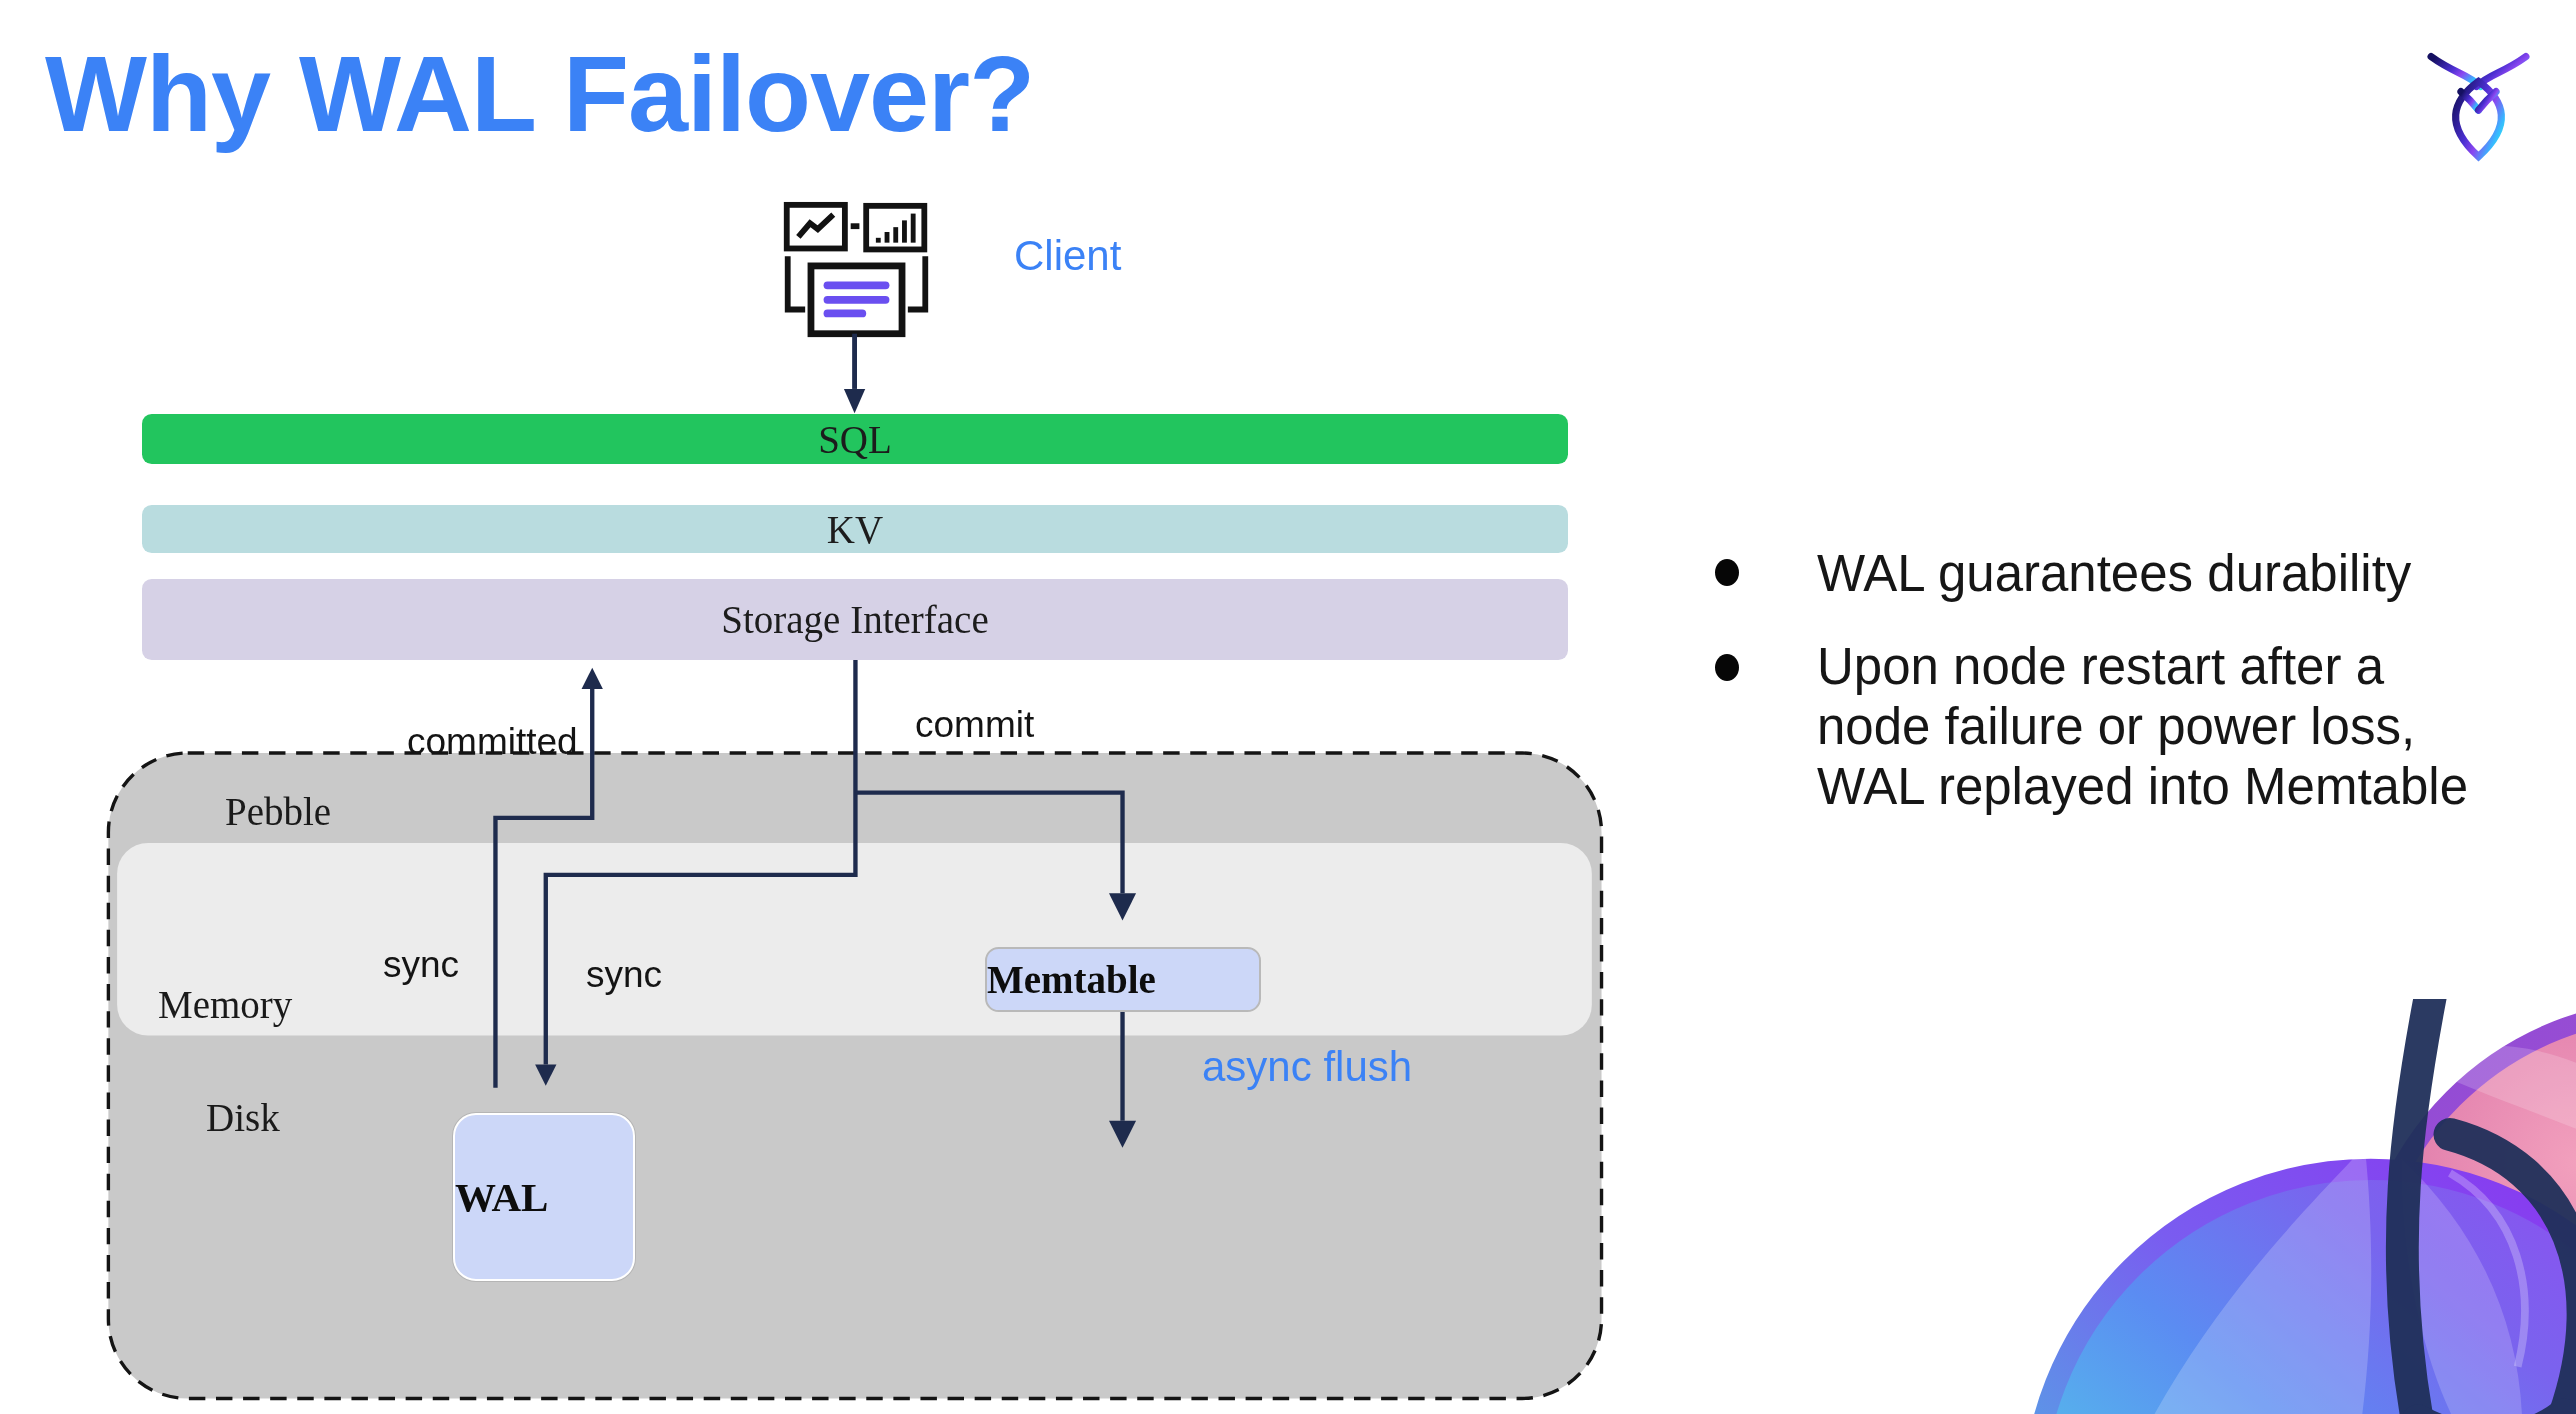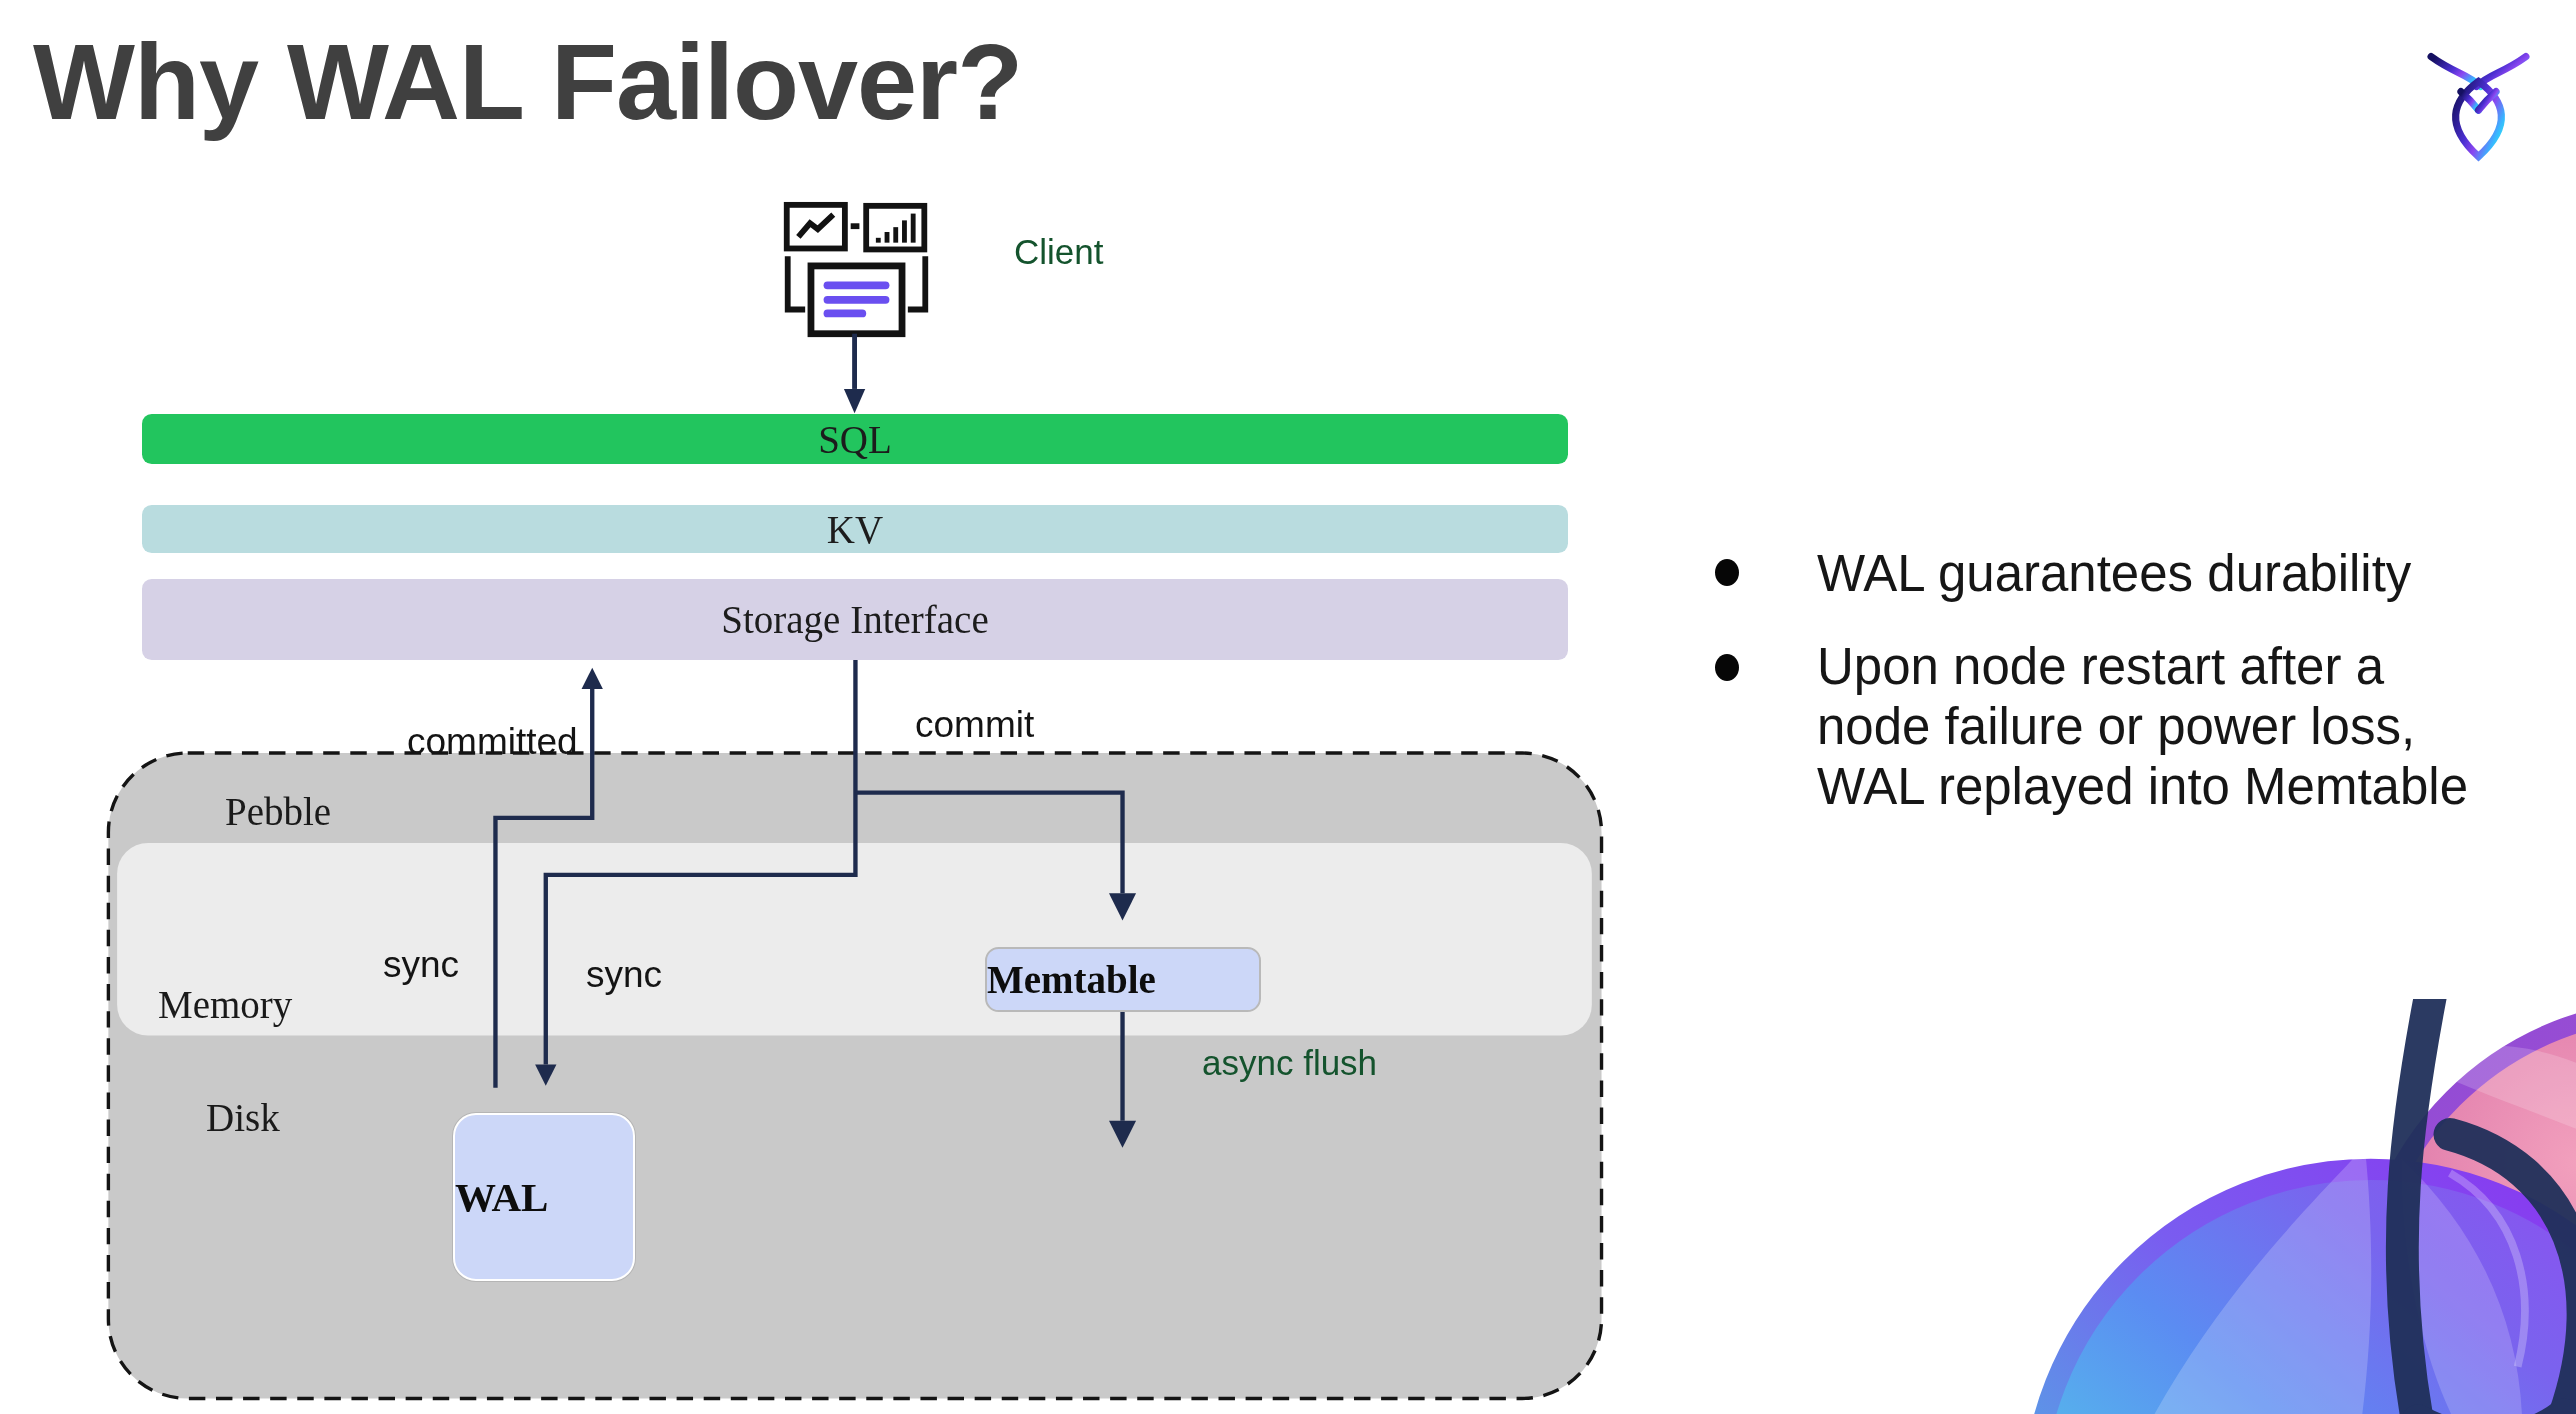--- a/index.html
+++ b/index.html
@@ -1,28 +1,28 @@
 <!DOCTYPE html>
 <html><head>
 <meta charset="utf-8">
 <style>
   html,body{margin:0;padding:0;background:#fff;}
   .stage{position:relative;width:2576px;height:1415px;background:#ffffff;overflow:hidden;
          font-family:"Liberation Sans",sans-serif;color:#161616;}
-  h1.title{position:absolute;left:33px;top:19.4px;margin:0;font-size:108px;font-weight:800;
-           letter-spacing:-1px;color:#404040;font-family:"Liberation Sans",sans-serif;}
+  h1.title{position:absolute;left:33px;top:19.4px;margin:12px;font-size:108px;font-weight:800;
+           letter-spacing:-1px;color:#3b82f6;font-family:"Liberation Sans",sans-serif;}
   svg.bgsvg{position:absolute;left:0;top:0;}
   .bar{position:absolute;left:142px;width:1426px;border-radius:9.7px;display:flex;align-items:center;
        justify-content:center;font-family:"Liberation Serif",serif;font-size:39px;color:#1c1c1c;}
   .bar-sql{top:414px;height:50px;background:#22c55e;}
   .bar-kv{top:505px;height:48px;background:#b9dcdf;align-items:center;}
   .bar-storage{top:579px;height:81px;background:#d6d1e6;}
   .lbl{position:absolute;white-space:nowrap;}
   .sans38{font-size:37px;color:#141414;}
-  .sans36{font-size:35px;color:#14532d;}
+  .sans36{font-size:42px;color:#3b82f6;}
   .serif40{font-family:"Liberation Serif",serif;font-size:39px;color:#1a1a1a;}
   .node{position:absolute;background:#ccd7f8;display:flex;align-items:center;
         font-family:"Liberation Serif",serif;font-weight:bold;color:#0d0d0d;box-sizing:border-box;margin-top:25px;}
   .node-memtable{left:985px;top:922px;width:276px;height:65px;border:2.9px solid #b9b9b9;
                  border-radius:13.5px;font-size:39px;}
   .node-wal{left:453px;top:1088px;width:182px;height:168px;border:2.9px solid #ffffff;
             border-radius:23px;font-size:41px;box-shadow:0 0 0 1px #b5b5b5;}
   .node-sstable{left:989px;top:1152px;width:279px;height:166px;border:2.9px solid #ffffff;
                 border-radius:23px;font-size:39px;box-shadow:0 0 0 1px #b5b5b5;}
   .bullet-dot{position:absolute;left:1715px;width:24px;height:27px;border-radius:50%;background:#060606;}

